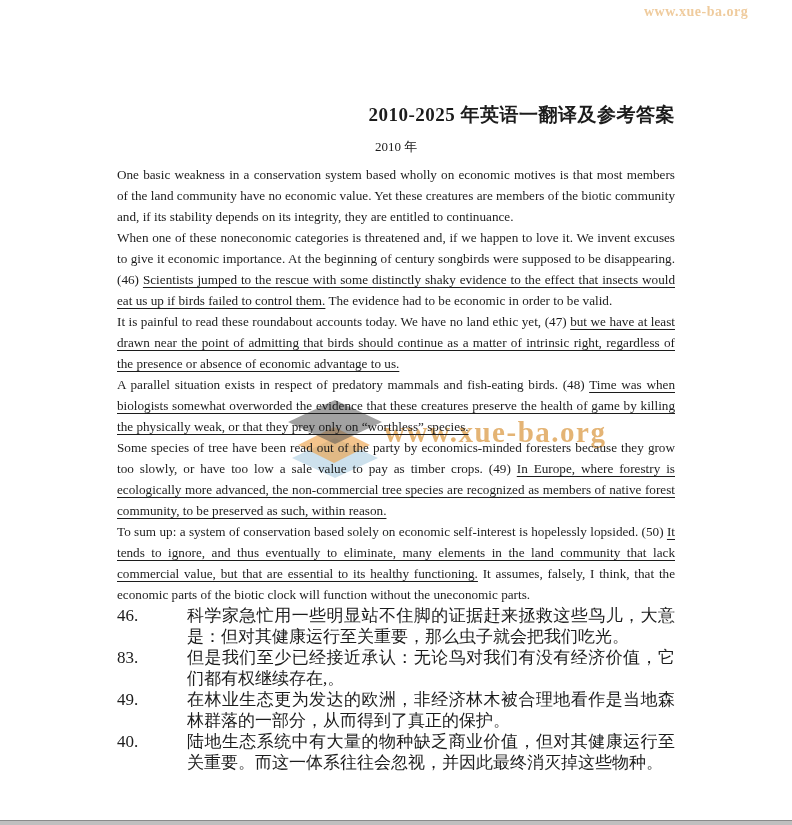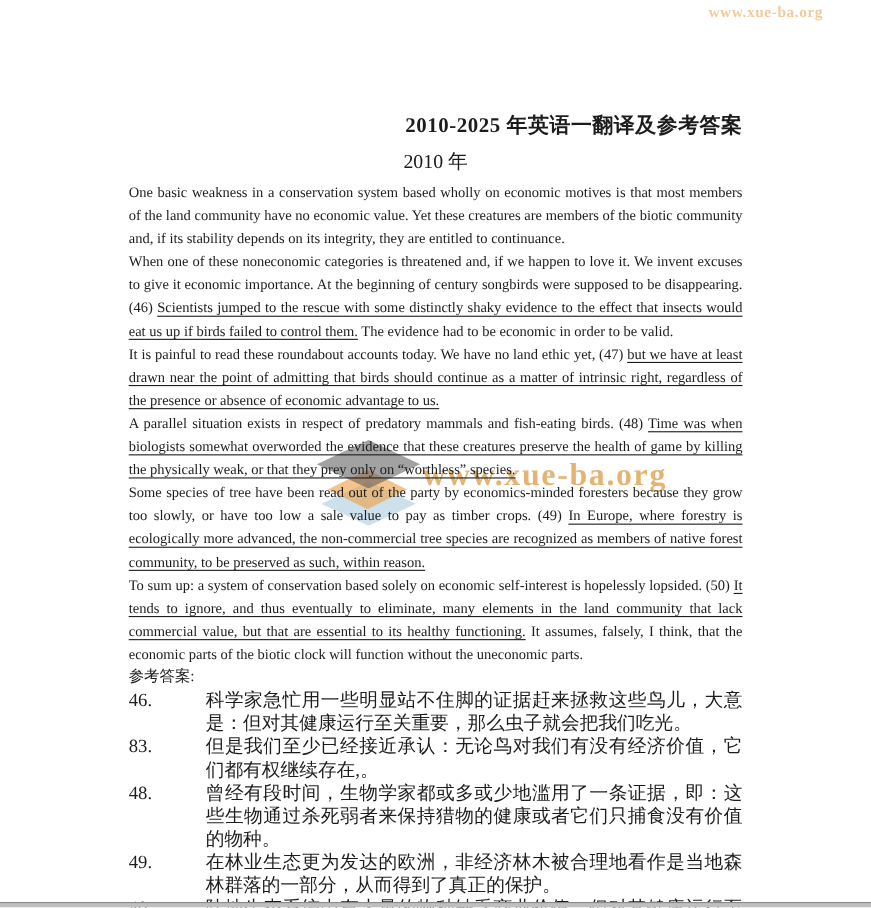--- a/index.html
+++ b/index.html
@@ -27,21 +27,21 @@
   .doc-title {
     margin: 103px 0 0 0;
     font-size: 19px;
     font-weight: bold;
     text-align: right;
     letter-spacing: 0.5px;
     line-height: 24px;
   }
   .doc-subtitle {
     margin-top: 12px;
-    font-size: 18px;
+    font-size: 13px;
     text-align: center;
     line-height: 16px;
   }
   .passage {
     margin-top: 9px;
     font-size: 13.2px;
     line-height: 21px;
     text-align: justify;
   }
   .passage p { margin: 0; }
@@ -160,33 +160,28 @@
 
   <div class="passage">
       <p><span>One basic weakness in a conservation system based wholly on economic motives is that most members of the land community have no economic value. Yet these creatures are members of the biotic community and, if its stability depends on its integrity, they are entitled to continuance.</span></p>
       <p><span>When one of these noneconomic categories is threatened and, if we happen to love it. We invent excuses to give it economic importance. At the beginning of century songbirds were supposed to be disappearing. (46) </span><u>Scientists jumped to the rescue with some distinctly shaky evidence to the effect that insects would eat us up if birds failed to control them.</u><span> The evidence had to be economic in order to be valid.</span></p>
       <p><span>It is painful to read these roundabout accounts today. We have no land ethic yet, (47) </span><u>but we have at least drawn near the point of admitting that birds should continue as a matter of intrinsic right, regardless of the presence or absence of economic advantage to us.</u></p>
       <p><span>A parallel situation exists in respect of predatory mammals and fish-eating birds. (48) </span><u>Time was when biologists somewhat overworded the evidence that these creatures preserve the health of game by killing the physically weak, or that they prey only on “worthless” species.</u></p>
       <p><span>Some species of tree have been read out of the party by economics-minded foresters because they grow too slowly, or have too low a sale value to pay as timber crops. (49) </span><u>In Europe, where forestry is ecologically more advanced, the non-commercial tree species are recognized as members of native forest community, to be preserved as such, within reason.</u></p>
       <p><span>To sum up: a system of conservation based solely on economic self-interest is hopelessly lopsided. (50) </span><u>It tends to ignore, and thus eventually to eliminate, many elements in the land community that lack commercial value, but that are essential to its healthy functioning.</u><span> It assumes, falsely, I think, that the economic parts of the biotic clock will function without the uneconomic parts.</span></p>
     </div>
 
-  <div class="answers-heading">参考答案:</div>
   <div class="answers-list">
       <div class="answer-row">
         <span class="answer-num">46.</span>
         <span class="answer-text">科学家急忙用一些明显站不住脚的证据赶来拯救这些鸟儿，大意是：但对其健康运行至关重要，那么虫子就会把我们吃光。</span>
       </div>
       <div class="answer-row">
         <span class="answer-num">83.</span>
         <span class="answer-text">但是我们至少已经接近承认：无论鸟对我们有没有经济价值，它们都有权继续存在,。</span>
-      </div>
-      <div class="answer-row">
-        <span class="answer-num">48.</span>
-        <span class="answer-text">曾经有段时间，生物学家都或多或少地滥用了一条证据，即：这些生物通过杀死弱者来保持猎物的健康或者它们只捕食没有价值的物种。</span>
       </div>
       <div class="answer-row">
         <span class="answer-num">49.</span>
         <span class="answer-text">在林业生态更为发达的欧洲，非经济林木被合理地看作是当地森林群落的一部分，从而得到了真正的保护。</span>
       </div>
       <div class="answer-row">
         <span class="answer-num">40.</span>
         <span class="answer-text">陆地生态系统中有大量的物种缺乏商业价值，但对其健康运行至关重要。而这一体系往往会忽视，并因此最终消灭掉这些物种。</span>
       </div>
     </div>

